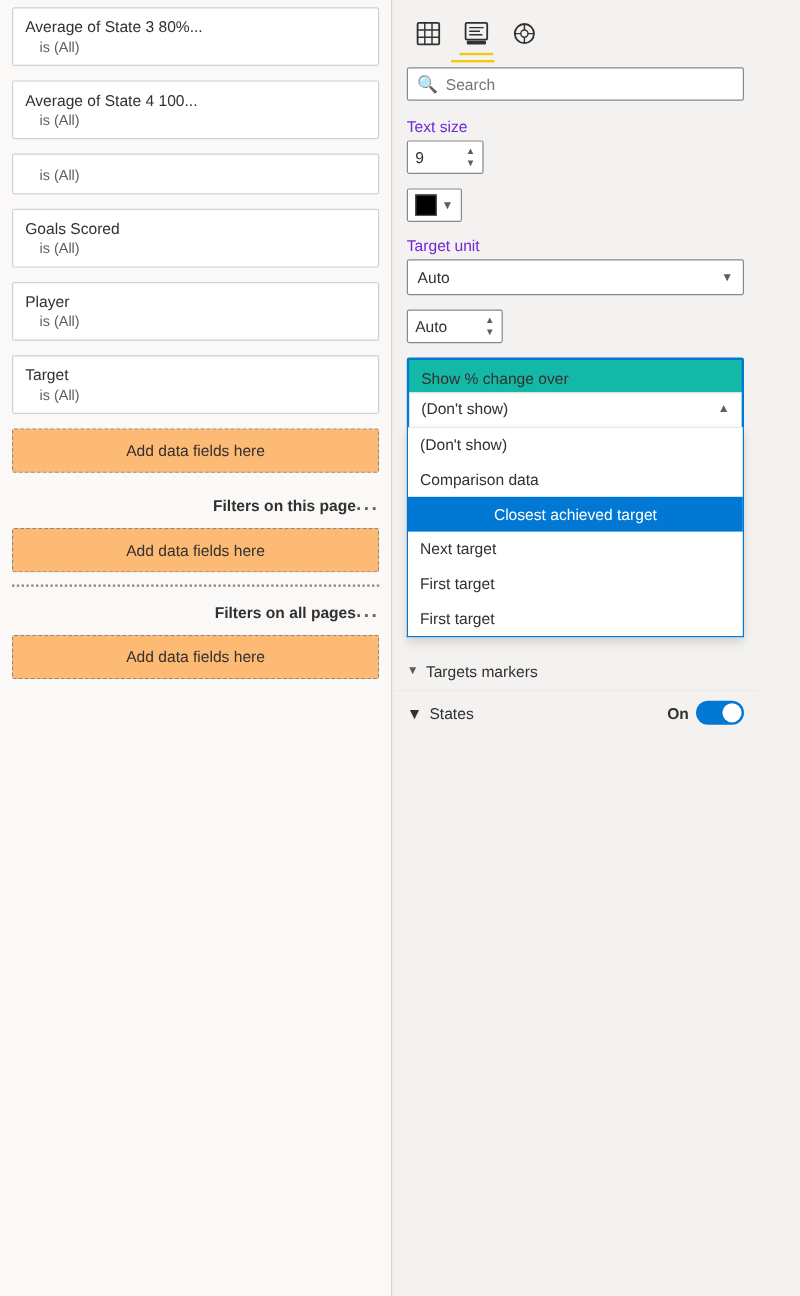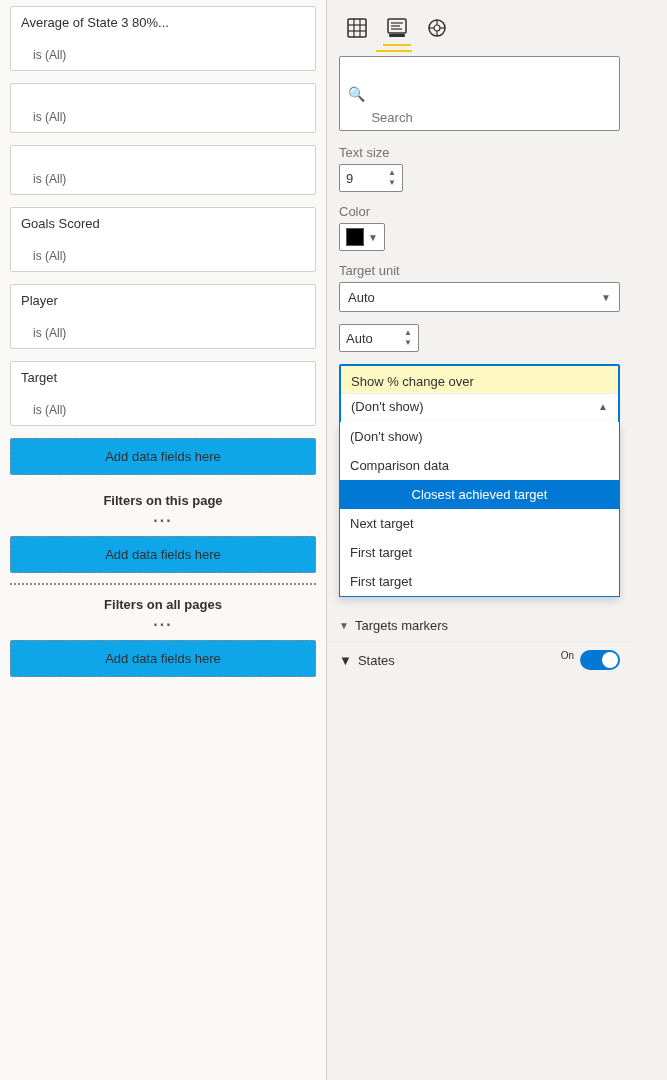--- a/index.html
+++ b/index.html
@@ -34,45 +34,44 @@
 
     .filter-item .filter-label {
       font-size: 13px;
       color: #323130;
       font-weight: 400;
     }
 
     .filter-item .filter-value {
       font-size: 12px;
       color: #605e5c;
-      margin-top: 18px;
+      margin-top: 2px;
       padding-left: 12px;
     }
 
     .add-fields-btn {
-      background: #0ea5e9;
+      background: #fdba74;
       border: 1px dashed #8a8886;
       margin: 6px 10px;
       padding: 10px;
       text-align: center;
       color: #323130;
       font-size: 13px;
       border-radius: 2px;
       cursor: pointer;
     }
 
     .section-header {
       display: flex;
       align-items: center;
       justify-content: flex-end;
       padding: 12px 10px 4px 10px;
       font-size: 13px;
       font-weight: 600;
       color: #323130;
-      flex-direction: column;
     }
 
     .section-header .dots {
       color: #605e5c;
       font-size: 16px;
       letter-spacing: 2px;
     }
 
     .dotted-border {
       border-top: 2px dotted #8a8886;
@@ -129,35 +128,34 @@
       gap: 6px;
     }
 
     .search-box input {
       border: none;
       outline: none;
       background: transparent;
       font-size: 13px;
       color: #323130;
       width: 100%;
-      margin-top: 48px;
     }
 
     .search-icon {
       color: #605e5c;
       font-size: 14px;
     }
 
     .prop-section {
       padding: 6px 12px;
     }
 
     .prop-label {
       font-size: 13px;
-      color: #737373;
+      color: #6d28d9;
       margin-bottom: 4px;
       font-weight: 400;
     }
 
     .text-size-row {
       display: flex;
       align-items: center;
       gap: 4px;
     }
 
@@ -241,21 +239,21 @@
     }
 
     .dropdown-arrow {
       font-size: 10px;
       color: #605e5c;
     }
 
     
     .show-pct-section {
       margin: 6px 12px;
-      background: #fef9c3;
+      background: #14b8a6;
       border: 2px solid #0078d4;
       border-radius: 2px;
       position: relative;
     }
 
     .show-pct-header {
       padding: 8px 10px 4px 10px;
       font-size: 13px;
       color: #323130;
     }
@@ -315,23 +313,25 @@
       align-items: center;
       justify-content: space-between;
       padding: 8px 12px;
       font-size: 13px;
       color: #323130;
       border-top: 1px solid #edebe9;
     }
 
     .toggle-on {
       display: flex;
+      align-items: center;
       gap: 6px;
-      font-size: 10px;
-      color: #323130;
+      font-size: 13px;
+      color: #323130;
+      font-weight: bold;
     }
 
     .toggle-track {
       width: 40px;
       height: 20px;
       background: #0078d4;
       border-radius: 10px;
       position: relative;
       cursor: pointer;
     }
@@ -350,20 +350,21 @@
 <body>
 
 <div class="left-panel">
 
   <div class="filter-item">
     <div class="filter-label">Average of State 3 80%...</div>
     <div class="filter-value">is (All)</div>
   </div>
 
   <div class="filter-item">
+    <div class="filter-label">Average of State 4 100...</div>
     <div class="filter-value">is (All)</div>
   </div>
 
   <div class="filter-item">
     <div class="filter-value">is (All)</div>
   </div>
 
   <div class="filter-item">
     <div class="filter-label">Goals Scored</div>
     <div class="filter-value">is (All)</div>
@@ -446,21 +447,20 @@
         <span>9</span>
         <div class="stepper-arrows">
           <button>▲</button>
           <button>▼</button>
         </div>
       </div>
     </div>
   </div>
 
   <div class="prop-section">
-    <div class="prop-label">Color</div>
     <div class="color-row">
       <div class="color-swatch-btn">
         <div class="color-swatch"></div>
         <span class="dropdown-arrow-small">▼</span>
       </div>
     </div>
   </div>
 
   <div class="prop-section">
     <div class="prop-label">Target unit</div>

